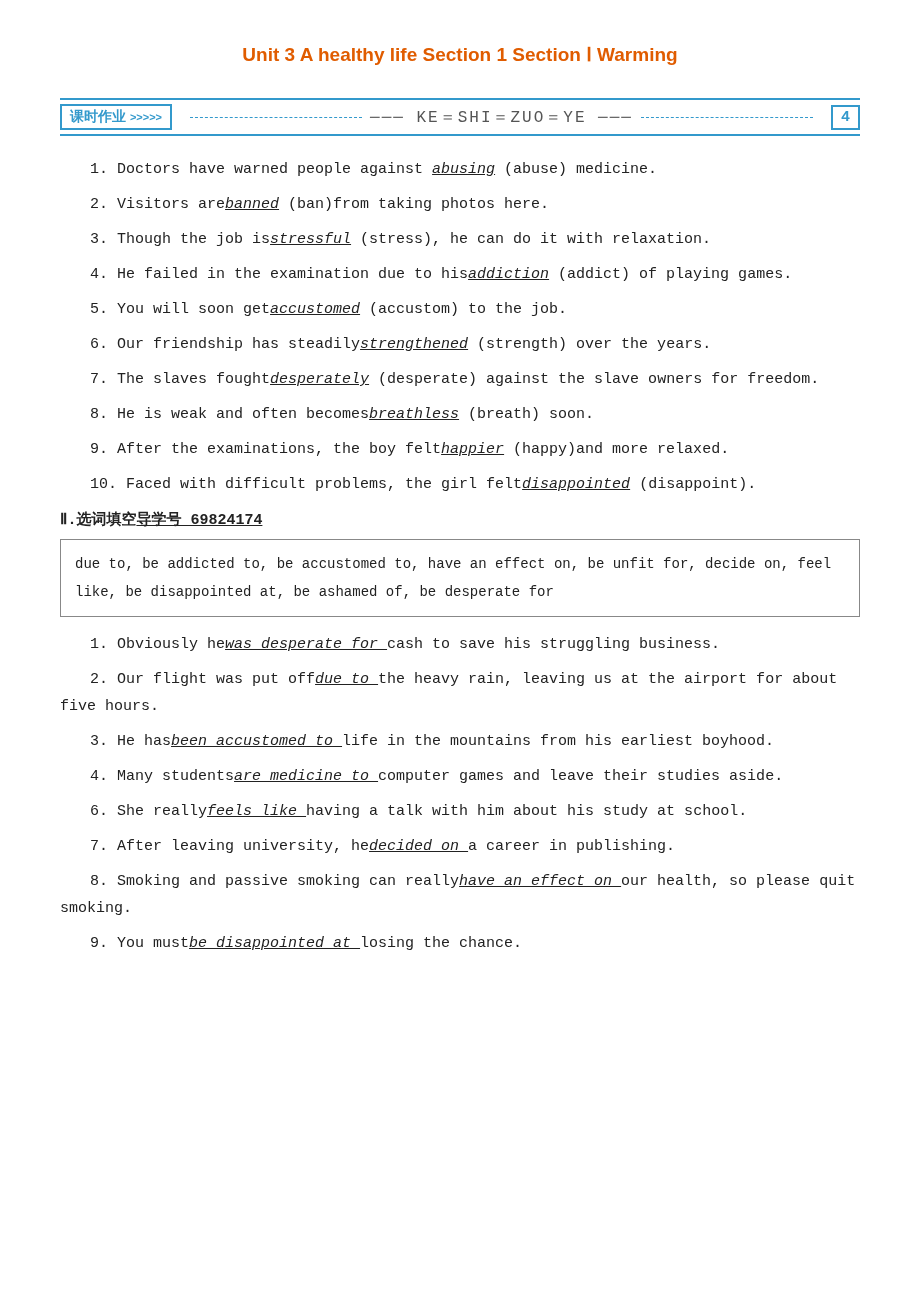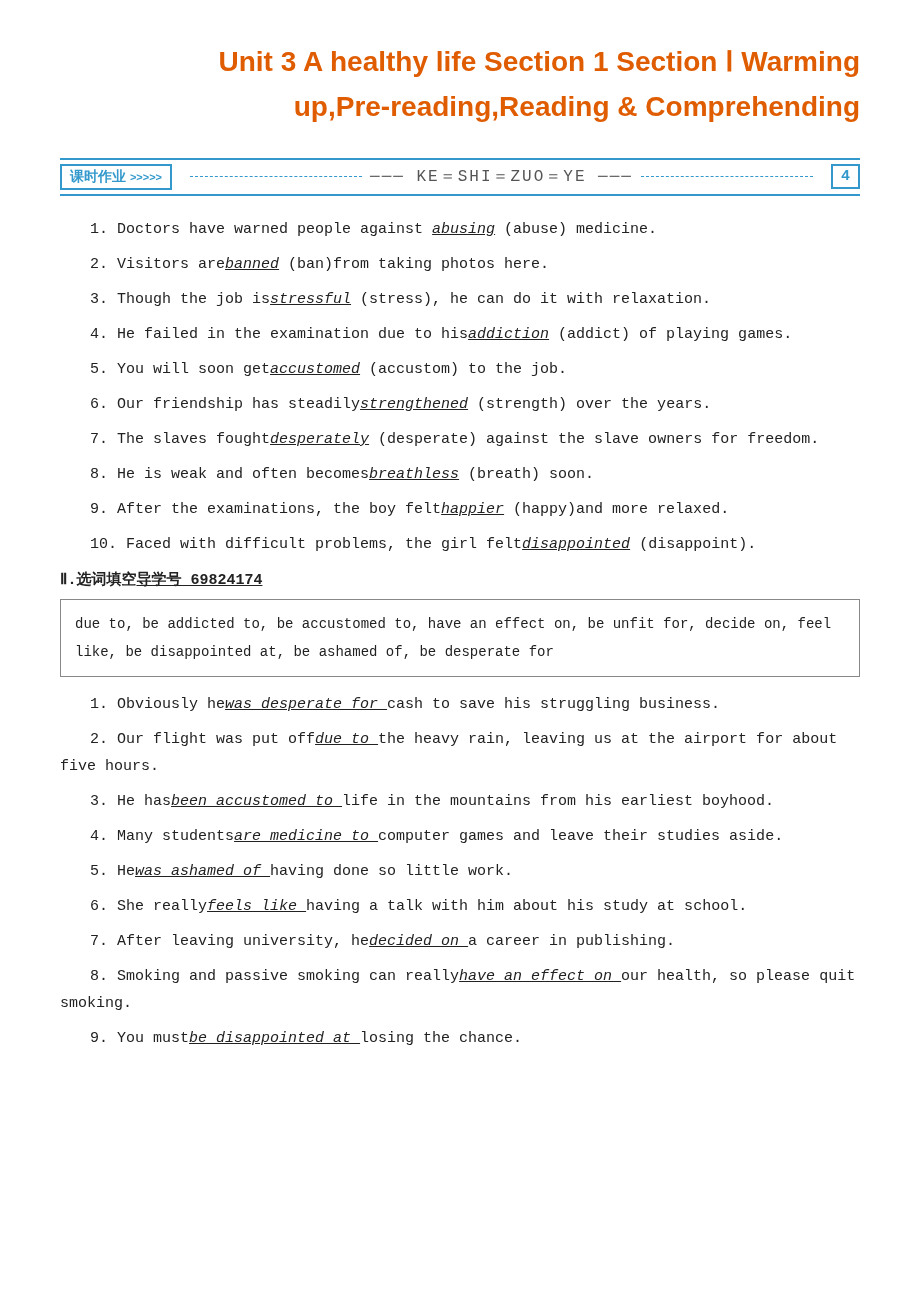--- a/index.html
+++ b/index.html
@@ -6,23 +6,23 @@
     body {
       background: #fff;
       font-family: 'Courier New', Courier, monospace;
       font-size: 15px;
       color: #222;
       width: 920px;
       min-height: 1302px;
       padding: 40px 60px;
     }
     .page-title {
-      text-align: right;
+      text-align: center;
       color: #e05c00;
-      font-size: 28px;
+      font-size: 19px;
       font-weight: bold;
       line-height: 1.6;
       margin-bottom: 28px;
       font-family: Arial, sans-serif;
     }
     .header-bar {
       display: flex;
       align-items: center;
       border-top: 2px solid #3399cc;
       border-bottom: 2px solid #3399cc;
@@ -90,21 +90,20 @@
       margin-bottom: 10px;
       font-family: 'Courier New', monospace;
       font-size: 15px;
     }
   </style>
 </head>
 <body>
 
 <div class="page-title">
   <div>Unit 3 A healthy life Section 1 Section Ⅰ Warming</div>
-  <div>up,Pre-reading,Reading &amp; Comprehending</div>
 </div>
 
 <div class="header-bar">
   <span class="header-label">
     <span>课时作业</span>
     <span style="font-size:11px;">&gt;&gt;&gt;&gt;&gt;</span>
   </span>
   <span class="header-line"></span>
   <span class="header-ke">─── KE＝SHI＝ZUO＝YE ───</span>
   <span class="header-line"></span>
@@ -158,23 +157,20 @@
   <div class="exercise-item">
     2. Our flight was put off<span class="underline-answer">due to </span>the heavy rain, leaving us at the airport for about five hours.
   </div>
   <div class="exercise-item">
     3. He has<span class="underline-answer">been accustomed to </span>life in the mountains from his earliest boyhood.
   </div>
   <div class="exercise-item">
     4. Many students<span class="underline-answer">are medicine to </span>computer games and leave their studies aside.
   </div>
   <div class="exercise-item">
-    5. He<span class="underline-answer">was ashamed of </span>having done so little work.
-  </div>
-  <div class="exercise-item">
     6. She really<span class="underline-answer">feels like </span>having a talk with him about his study at school.
   </div>
   <div class="exercise-item">
     7. After leaving university, he<span class="underline-answer">decided on </span>a career in publishing.
   </div>
   <div class="exercise-item">
     8. Smoking and passive smoking can really<span class="underline-answer">have an effect on </span>our health, so please quit smoking.
   </div>
   <div class="exercise-item">
     9. You must<span class="underline-answer">be disappointed at </span>losing the chance.

